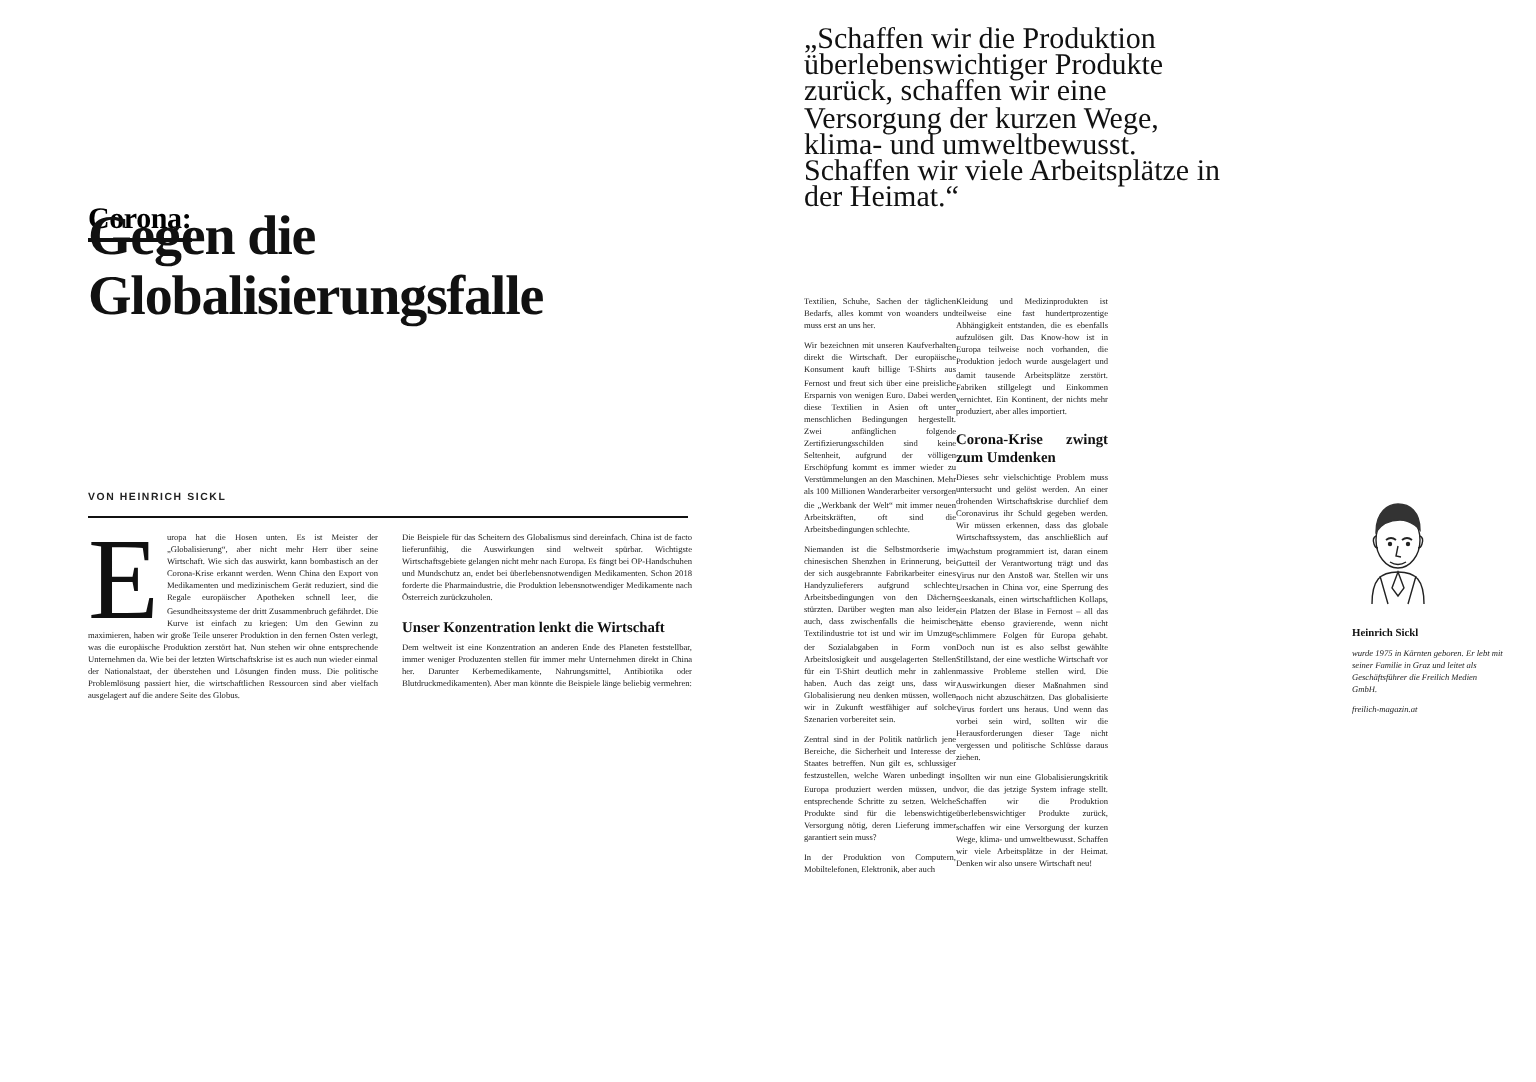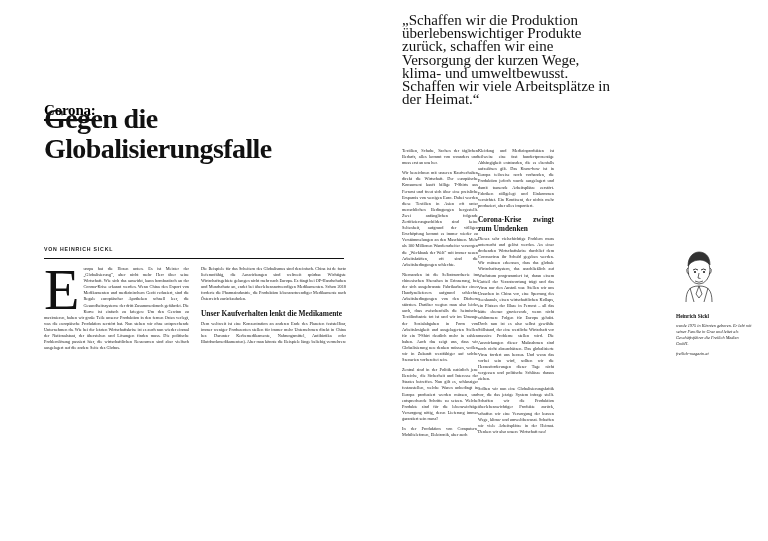--- a/index.html
+++ b/index.html
@@ -205,21 +205,21 @@
     <div class="byline">VON HEINRICH SICKL</div>
 
     <div class="rule-left"></div>
 
     <div class="left-cols">
       <div class="col">
         <p><span class="dropcap">E</span><span>uropa hat die Hosen unten. Es ist Meister der „Globalisierung“, aber nicht mehr Herr über seine Wirtschaft. Wie sich das auswirkt, kann bombastisch an der Corona-Krise erkannt werden. Wenn China den Export von Medikamenten und medizinischem Gerät reduziert, sind die Regale europäischer Apotheken schnell leer, die Gesundheitssysteme der dritt Zusammenbruch gefährdet. Die Kurve ist einfach zu kriegen: Um den Gewinn zu maximieren, haben wir große Teile unserer Produktion in den fernen Osten verlegt, was die europäische Produktion zerstört hat. Nun stehen wir ohne entsprechende Unternehmen da. Wie bei der letzten Wirtschaftskrise ist es auch nun wieder einmal der Nationalstaat, der überstehen und Lösungen finden muss. Die politische Problemlösung passiert hier, die wirtschaftlichen Ressourcen sind aber vielfach ausgelagert auf die andere Seite des Globus.</span></p>
       </div>
       <div class="col">
         <p>Die Beispiele für das Scheitern des Globalismus sind dereinfach. China ist de facto lieferunfähig, die Auswirkungen sind weltweit spürbar. Wichtigste Wirtschaftsgebiete gelangen nicht mehr nach Europa. Es fängt bei OP-Handschuhen und Mundschutz an, endet bei überlebensnotwendigen Medikamenten. Schon 2018 forderte die Pharmaindustrie, die Produktion lebensnotwendiger Medikamente nach Österreich zurückzuholen.</p>
-        <div class="subhead">Unser Kaufverhalten lenkt die Medikamente</div>
+        <div class="subhead">Unser Konzentration lenkt die Wirtschaft</div>
         <p>Dem weltweit ist eine Konzentration an anderen Ende des Planeten feststellbar, immer weniger Produzenten stellen für immer mehr Unternehmen direkt in China her. Darunter Kerbemedikamente, Nahrungsmittel, Antibiotika oder Blutdruckmedikamenten). Aber man könnte die Beispiele länge beliebig vermehren:</p>
       </div>
     </div>
   </div>
 
   <div class="right-page">
 
     <div class="pullquote">„Schaffen wir die Produktion überlebenswichtiger Produkte zurück, schaffen wir eine Versorgung der kurzen Wege, klima- und umweltbewusst. Schaffen wir viele Arbeitsplätze in der Heimat.“</div>
 
     <div class="right-cols">

